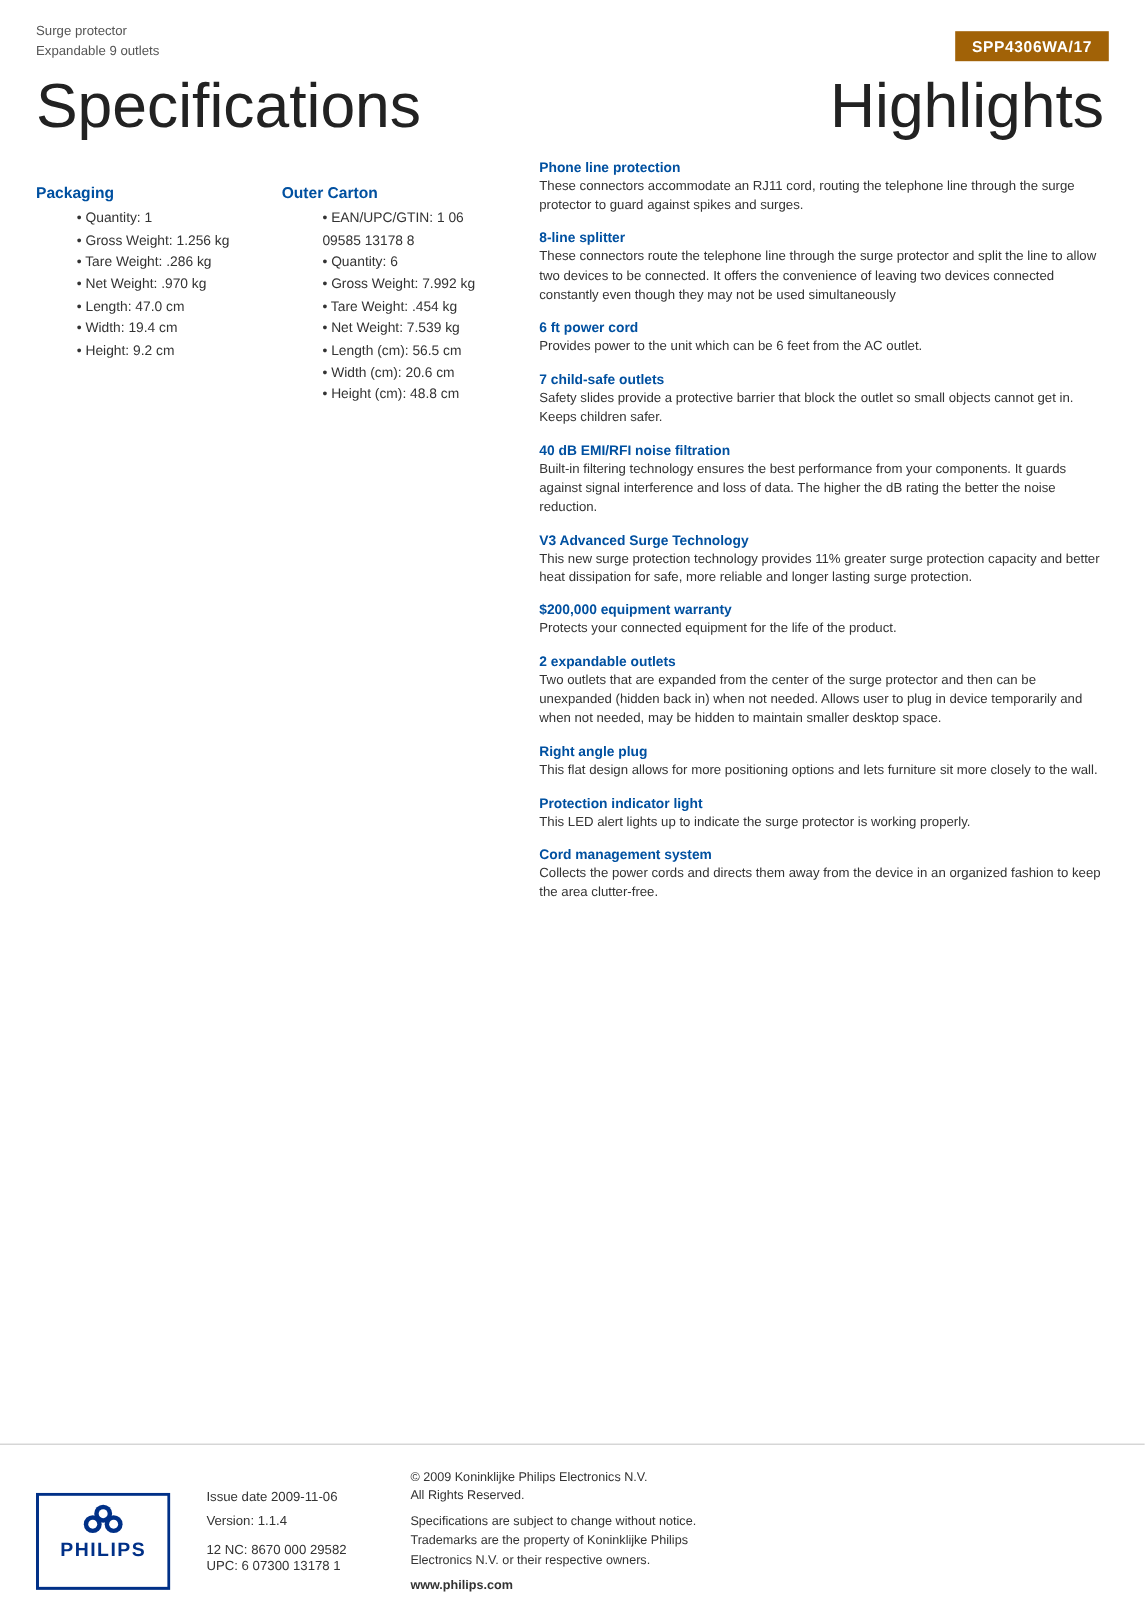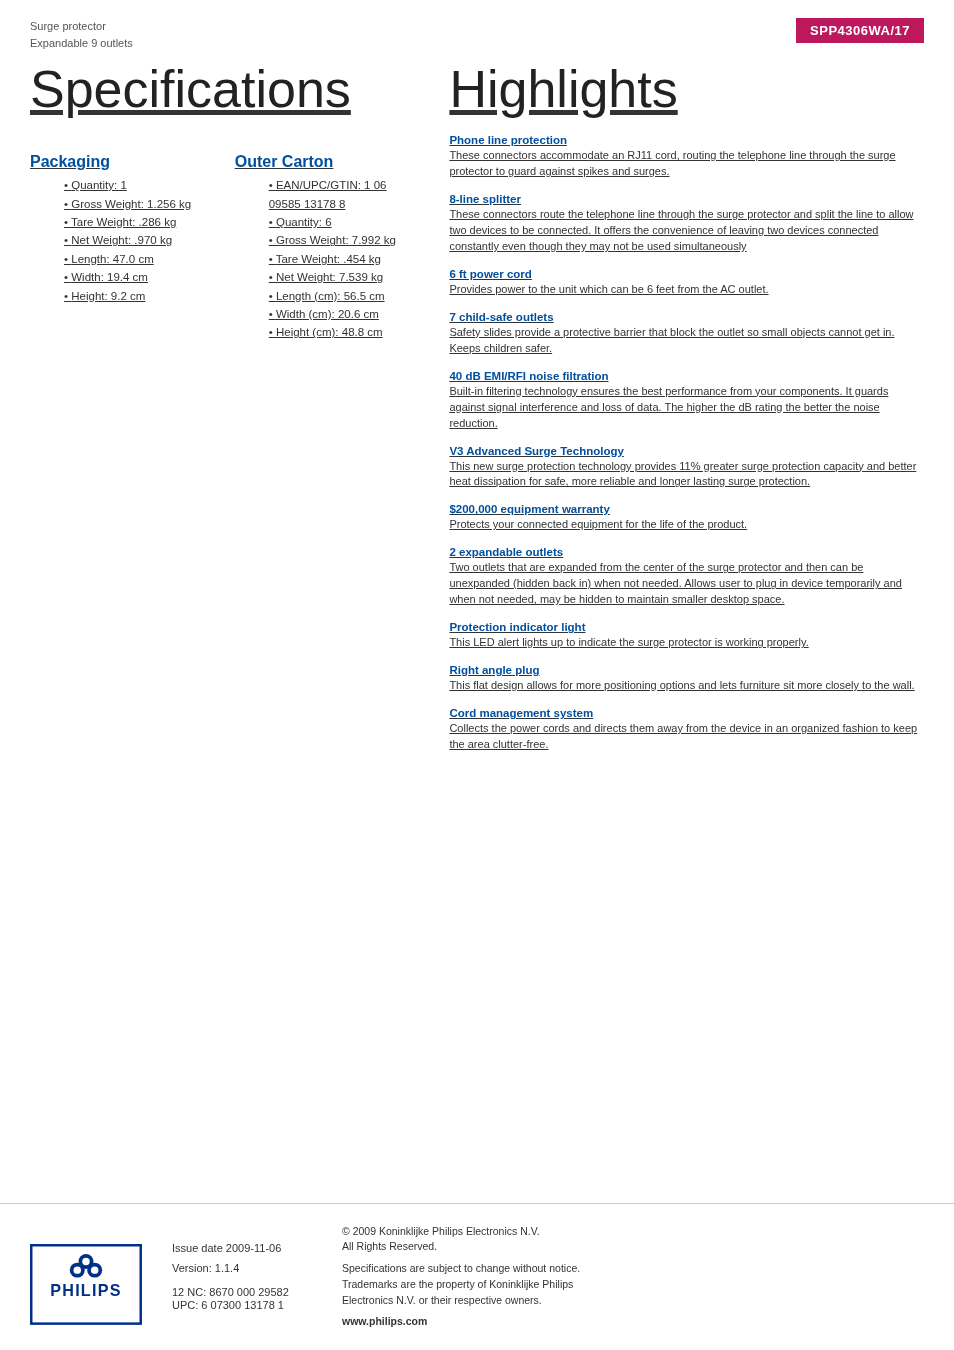--- a/index.html
+++ b/index.html
@@ -10,61 +10,60 @@
       color: #333;
       width: 954px;
       min-height: 1350px;
       position: relative;
     }
 
     
     .header {
       display: flex;
       justify-content: space-between;
-      align-items: flex-start;
+      align-items: flex-end;
       padding: 18px 30px 0 30px;
     }
     .header-left {
       font-size: 11px;
       color: #555;
       line-height: 1.5;
     }
     .header-right {
-      background: #be185d;
+      background: #a16207;
       color: #fff;
       font-size: 13px;
       font-weight: bold;
       padding: 5px 14px;
       letter-spacing: 0.5px;
     }
 
     
     .main-content {
       display: flex;
       padding: 10px 34px 0 30px;
-      text-decoration: underline;
     }
 
     
     .left-col {
       width: 46%;
       padding-right: 20px;
     }
 
     .page-title {
       font-size: 52px;
       font-weight: 300;
       color: #222;
       line-height: 1.1;
       margin-bottom: 20px;
       font-family: Arial, Helvetica, sans-serif;
     }
 
     .section-title {
-      font-size: 16px;
+      font-size: 13px;
       font-weight: bold;
       color: #0050a0;
       margin-bottom: 5px;
       margin-top: 15px;
     }
 
     .spec-list {
       list-style: none;
       padding: 0;
     }
@@ -83,20 +82,21 @@
       width: 54%;
       padding-left: 10px;
     }
 
     .highlights-title {
       font-size: 52px;
       font-weight: 300;
       color: #222;
       line-height: 1.1;
       margin-bottom: 16px;
+      text-align: right;
     }
 
     .highlight-item {
       margin-bottom: 13px;
     }
     .highlight-heading {
       font-size: 11.5px;
       font-weight: bold;
       color: #0050a0;
       margin-bottom: 2px;
@@ -232,26 +232,26 @@
         </div>
         <div class="highlight-item">
           <div class="highlight-heading">$200,000 equipment warranty</div>
           <div class="highlight-text">Protects your connected equipment for the life of the product.</div>
         </div>
         <div class="highlight-item">
           <div class="highlight-heading">2 expandable outlets</div>
           <div class="highlight-text">Two outlets that are expanded from the center of the surge protector and then can be unexpanded (hidden back in) when not needed. Allows user to plug in device temporarily and when not needed, may be hidden to maintain smaller desktop space.</div>
         </div>
         <div class="highlight-item">
+          <div class="highlight-heading">Right angle plug</div>
+          <div class="highlight-text">This flat design allows for more positioning options and lets furniture sit more closely to the wall.</div>
+        </div>
+        <div class="highlight-item">
           <div class="highlight-heading">Protection indicator light</div>
           <div class="highlight-text">This LED alert lights up to indicate the surge protector is working properly.</div>
-        </div>
-        <div class="highlight-item">
-          <div class="highlight-heading">Right angle plug</div>
-          <div class="highlight-text">This flat design allows for more positioning options and lets furniture sit more closely to the wall.</div>
         </div>
         <div class="highlight-item">
           <div class="highlight-heading">Cord management system</div>
           <div class="highlight-text">Collects the power cords and directs them away from the device in an organized fashion to keep the area clutter-free.</div>
         </div>
       </div>
   </div>
 
 </div>
 

